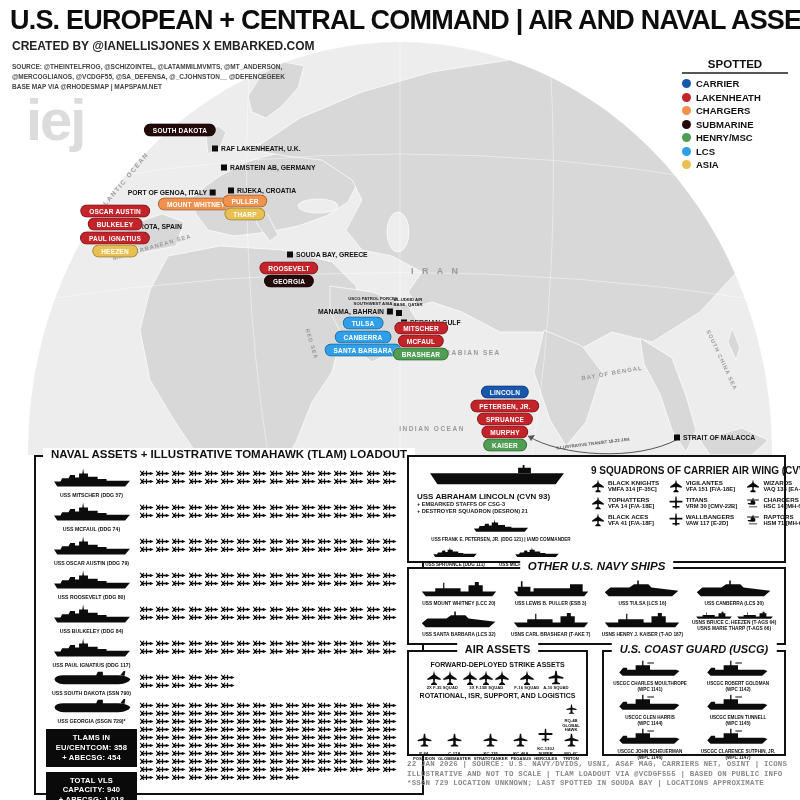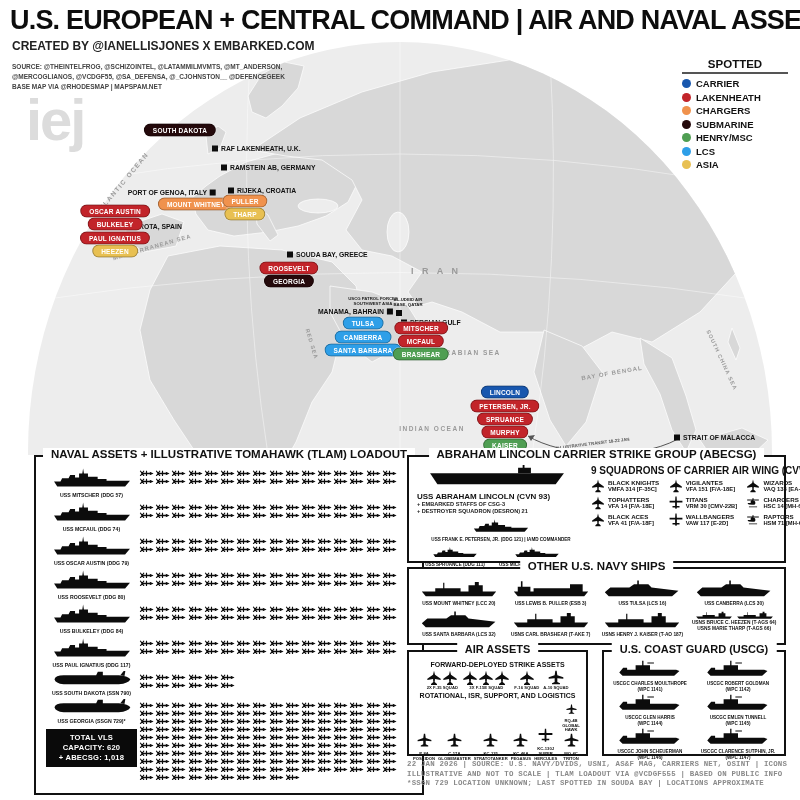--- a/index.html
+++ b/index.html
@@ -59,37 +59,37 @@
   #escort-pair{display:flex;gap:6px;}
   #abecsg-right{flex:1;}
   #cvw-subtitle{font-size:10px;font-weight:800;text-align:center;margin-bottom:3px;white-space:nowrap;}
   #squadron-grid{display:grid;grid-template-columns:1fr 1fr 1fr;gap:3px 4px;}
   .sq-cell{display:flex;align-items:center;gap:3px;}
   .sq-texts{line-height:1.15;}
   .sq-name{font-size:6.2px;font-weight:800;white-space:nowrap;}
   .sq-detail{font-size:5.8px;font-weight:600;white-space:nowrap;}
   
   #other-panel{left:407px;top:567px;width:379px;height:78px;padding:9px 6px 2px 6px;}
-  #other-panel .panel-title{font-size:11.5px;}
+  #other-panel .panel-title{font-size:11.5px;font-style:italic;}
   #other-grid{display:grid;grid-template-columns:1fr 1fr 1fr 1fr;gap:2px 4px;}
   .os-cell{text-align:center;}
   .os-cap{font-size:4.8px;font-weight:700;line-height:1.2;white-space:pre-line;}
   
   #air-panel{left:407px;top:650px;width:181px;height:106px;padding:8px 4px 2px 4px;}
   #air-panel .panel-title{font-size:11px;}
   .air-sub{font-size:7px;font-weight:800;text-align:center;margin:1px 0 2px 0;white-space:nowrap;}
   #strike-row{display:flex;justify-content:center;align-items:flex-end;gap:4px;}
   .strike-group{text-align:center;}
   .strike-icons{display:flex;justify-content:center;}
   .air-cap{font-size:4.2px;font-weight:700;line-height:1.15;white-space:pre-line;}
   #support-row{display:flex;justify-content:center;align-items:flex-end;gap:3px;}
   .sup-item{text-align:center;}
   
   #uscg-panel{left:602px;top:650px;width:184px;height:106px;padding:8px 5px 2px 5px;}
-  #uscg-panel .panel-title{font-size:11px;}
+  #uscg-panel .panel-title{font-size:11px;font-style:italic;}
   #uscg-grid{display:grid;grid-template-columns:1fr 1fr;gap:2px 6px;}
   .cg-cell{text-align:center;}
   .cg-cap{font-size:4.6px;font-weight:700;line-height:1.2;white-space:pre-line;}
   
   #footer{left:407px;top:760px;width:382px;font-size:7.4px;font-weight:700;color:#8a8a8a;line-height:1.3;letter-spacing:.2px;font-family:Liberation Mono, monospace;}
   #hidden-syms{position:absolute;width:0;height:0;overflow:hidden;}
 </style>
 </head>
 <body>
 
@@ -984,22 +984,26 @@
             <svg width="15" height="6.8">
               <use href="#sym-missile" xlink:href="#sym-missile"></use>
             </svg>
           </div>
         </div>
       </div>
       <div class="tlam-row">
         <div class="tlam-left"><svg width="88" height="15">
             <use href="#sym-sub" xlink:href="#sym-sub"></use>
           </svg><div class="tlam-name">USS GEORGIA (SSGN 729)*</div><div class="tot-box">
+            <div>TLAMS IN</div>
+            <div>EU/CENTCOM: 358</div>
+            <div>+ ABECSG: 454</div>
+          </div><div class="tot-box">
             <div>TOTAL VLS</div>
-            <div>CAPACITY: 620</div>
+            <div>CAPACITY: 940</div>
             <div>+ ABECSG: 1,018</div>
           </div></div>
         <div class="m-block">
           <div class="mrow">
             <svg width="15" height="6.8">
               <use href="#sym-missile" xlink:href="#sym-missile"></use>
             </svg>
             <svg width="15" height="6.8">
               <use href="#sym-missile" xlink:href="#sym-missile"></use>
             </svg>
@@ -1477,21 +1481,20 @@
             <svg width="15" height="6.8">
               <use href="#sym-missile" xlink:href="#sym-missile"></use>
             </svg>
           </div>
         </div>
       </div>
     </div>
 </div>
 
 <div id="abecsg-panel" class="panel">
-  <span class="panel-title">ABRAHAM LINCOLN CARRIER STRIKE GROUP (ABECSG)</span>
   <div id="abecsg-body">
     <div id="abecsg-left">
       <svg width="160" height="22" viewBox="0 0 150 24">
           <use href="#sym-carrier"></use>
         </svg>
       <div id="flagship-name">USS ABRAHAM LINCOLN (CVN 93)</div>
       <div class="flag-note">+ EMBARKED STAFFS OF CSG-3</div>
       <div class="flag-note">+ DESTROYER SQUADRON (DESRON) 21</div>
       <div id="escort-rows">
           <div style="text-align: center; margin-top: 3px;"><svg width="112" height="15">

